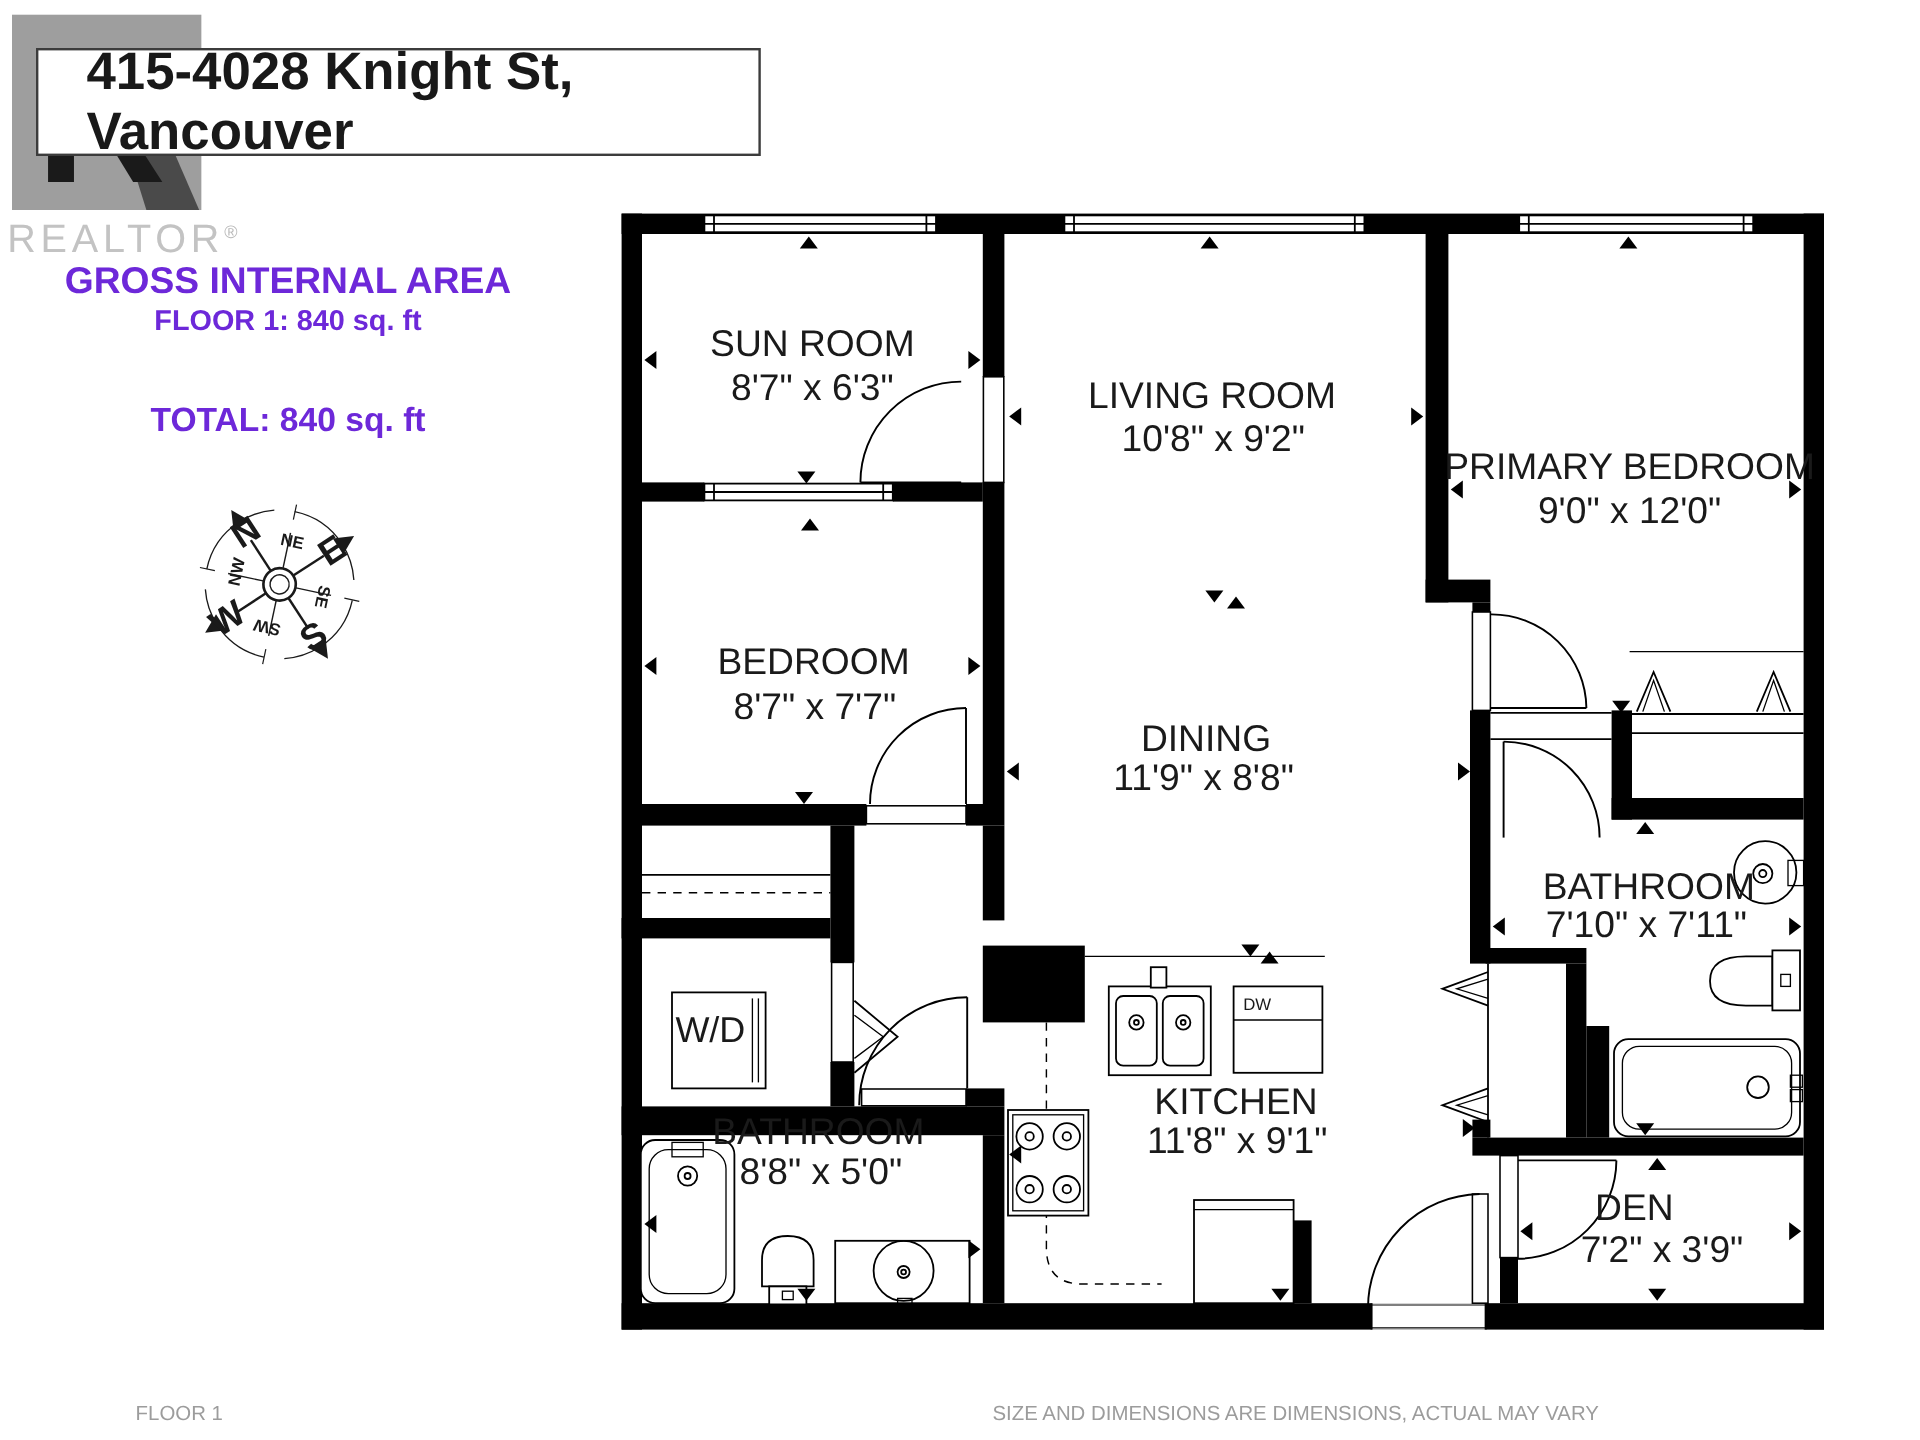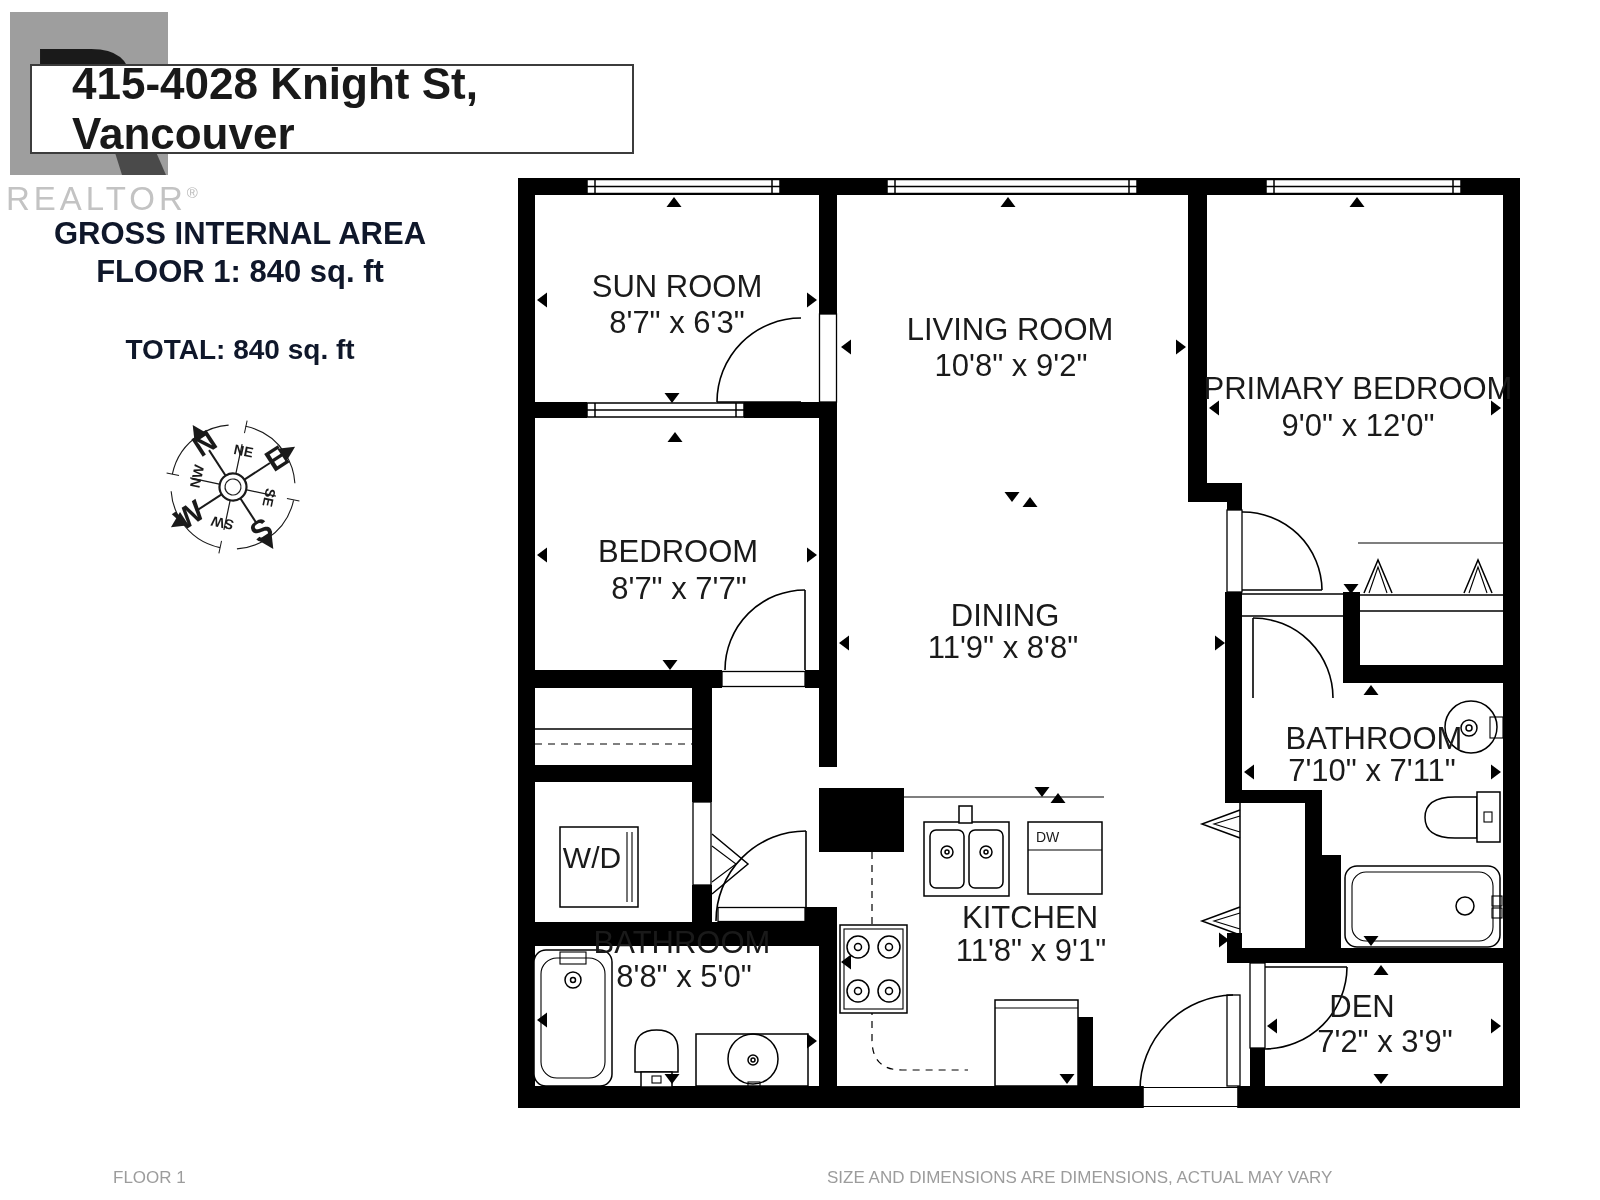--- a/index.html
+++ b/index.html
@@ -1,25 +1,25 @@
 <!DOCTYPE html>
 <html><head>
 <meta charset="utf-8">
 <style>
   html,body{margin:0;padding:0;background:#fff;}
   body{width:1600px;height:1200px;position:relative;font-family:"Liberation Sans",sans-serif;overflow:hidden;}
   .abs{position:absolute;}
   #logo{left:10px;top:12px;z-index:1;}
-  #titlebox{left:30px;top:40px;width:600px;height:86px;background:#fff;border:2px solid #3c3c3c;z-index:2;display:flex;align-items:center;margin-top:24px;}
+  #titlebox{left:30px;top:40px;width:600px;height:86px;background:#fff;border:2px solid #3c3c3c;z-index:2;display:flex;align-items:center;}
   #titlebox .t{padding-left:40px;font-size:44px;font-weight:600;color:#191919;letter-spacing:0;}
   #realtor{left:6px;top:180px;z-index:0;color:#c3c3c3;font-size:33px;font-weight:400;letter-spacing:4px;}
   #realtor sup{font-size:15px;color:#b9b9b9;}
-  .areatxt{width:480px;left:0px;text-align:center;color:#0f172a;font-weight:600;z-index:2;}
+  .areatxt{width:480px;left:0px;text-align:center;color:#6d28d9;font-weight:600;z-index:2;}
   #gross{top:216px;font-size:31px;}
-  #floor1{top:254px;font-size:31px;}
+  #floor1{top:254px;font-size:24px;}
   #total{top:334px;font-size:28px;}
   #plansvg{left:0;top:0;z-index:1;}
   .footer{color:#9c9c9c;font-size:17px;top:1168px;z-index:3;}
   #floorlbl{left:113px;}
   #disclaimer{left:827px;}
   svg text{font-family:"Liberation Sans",sans-serif;fill:#1a1a1a;}
   .rlabel{font-size:31px;}
   .wd{font-size:30px;}
   .dw{font-size:14px;}
 </style>

